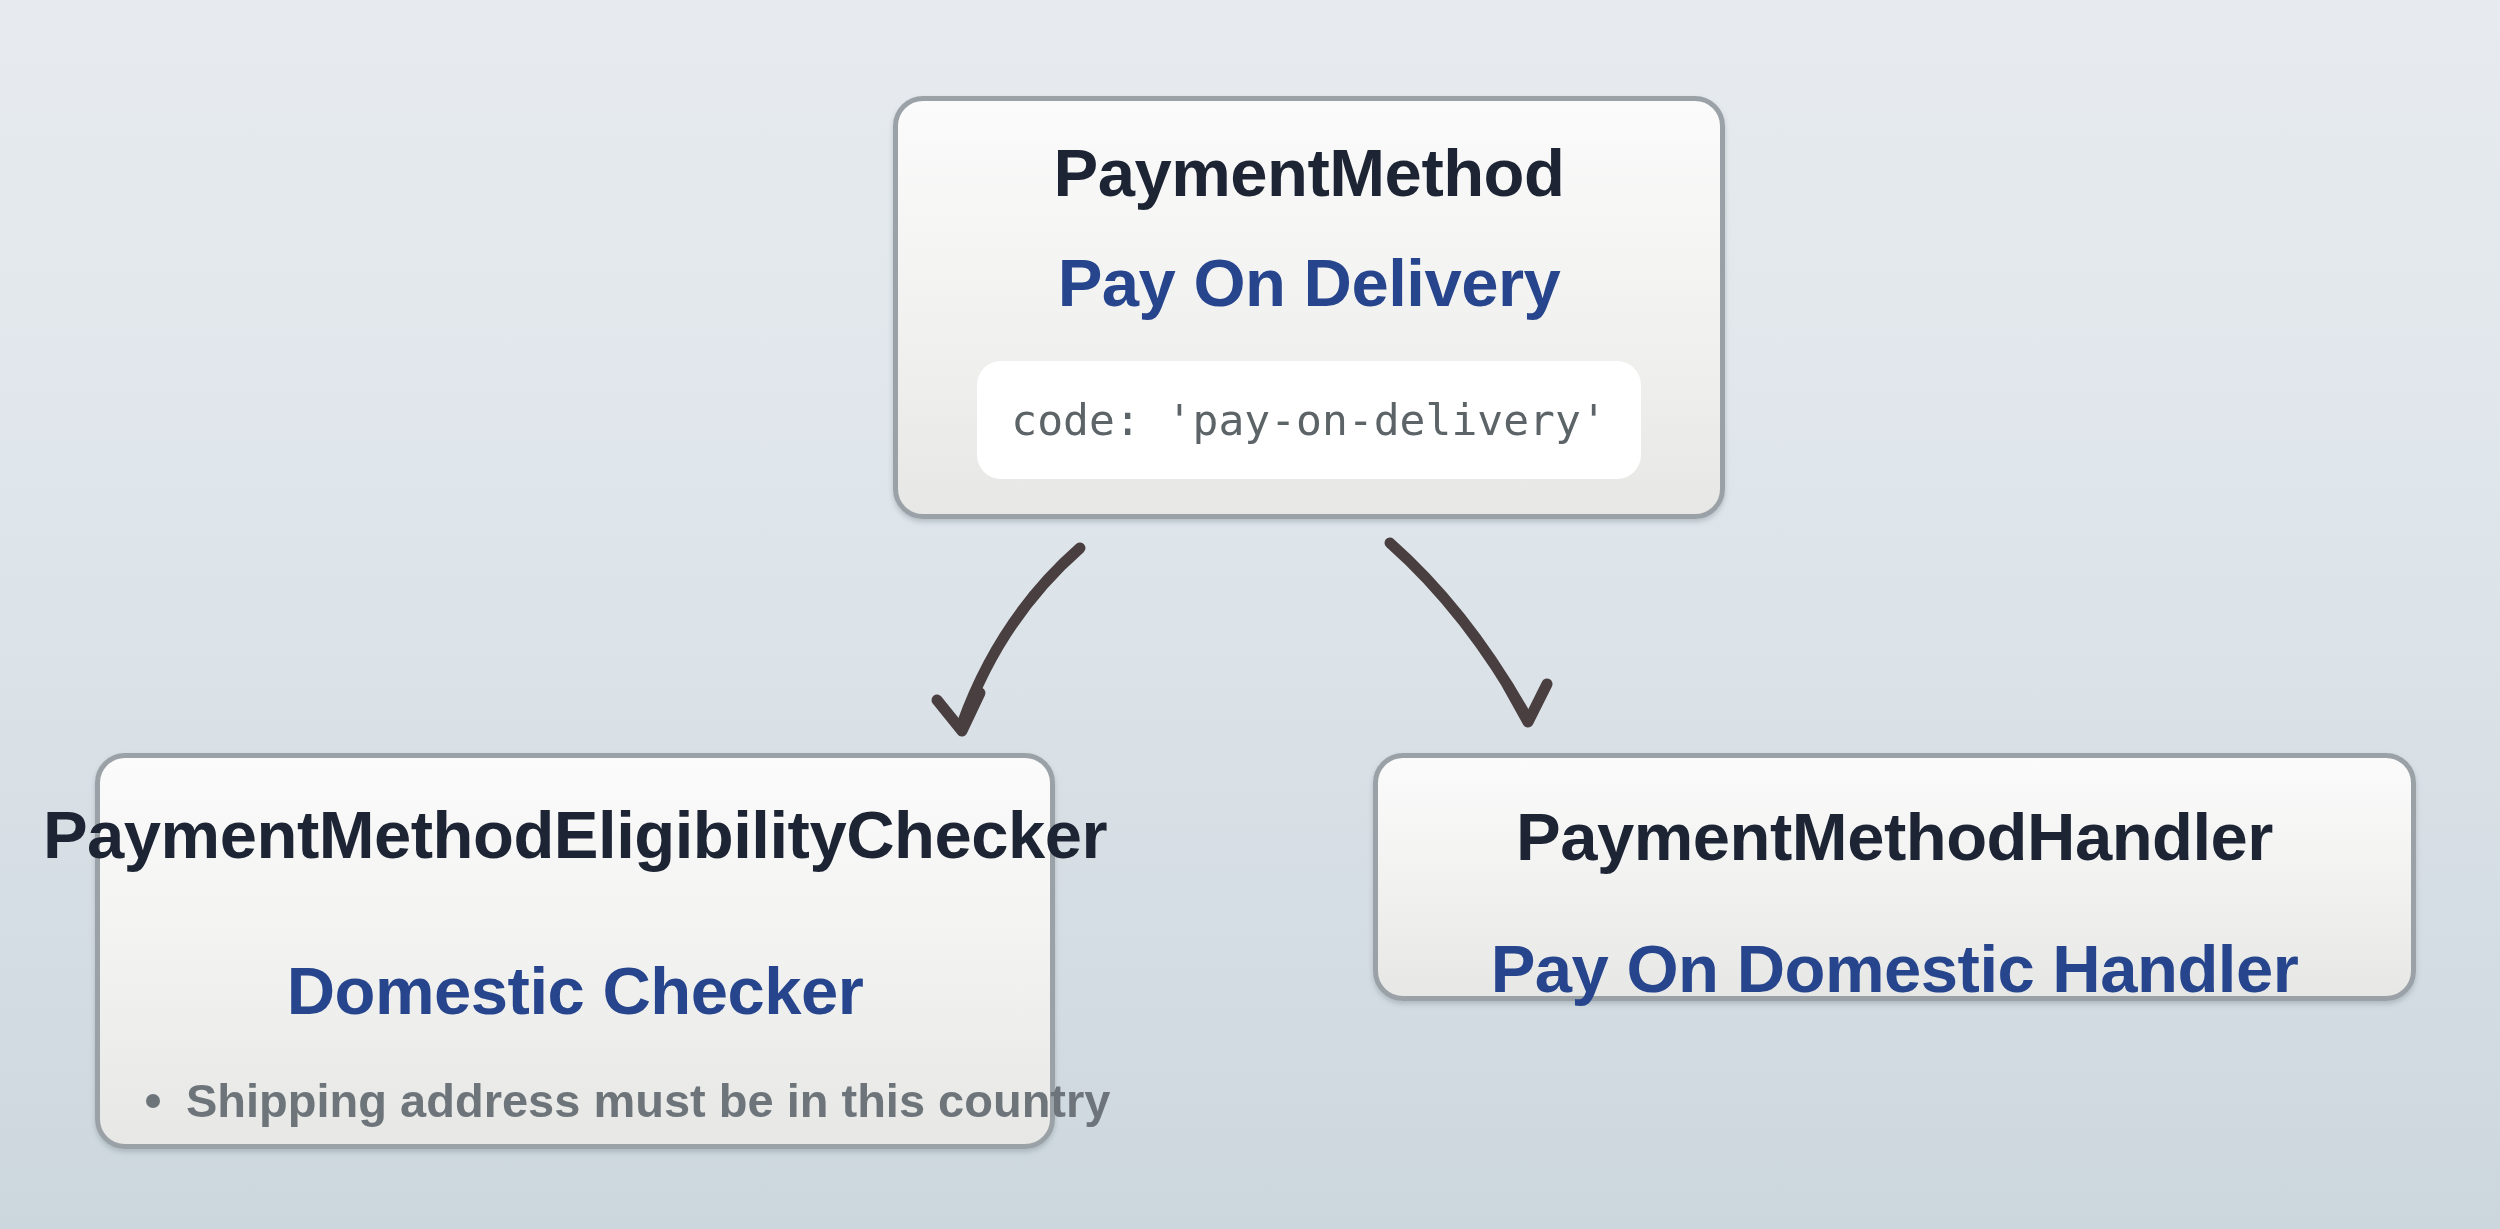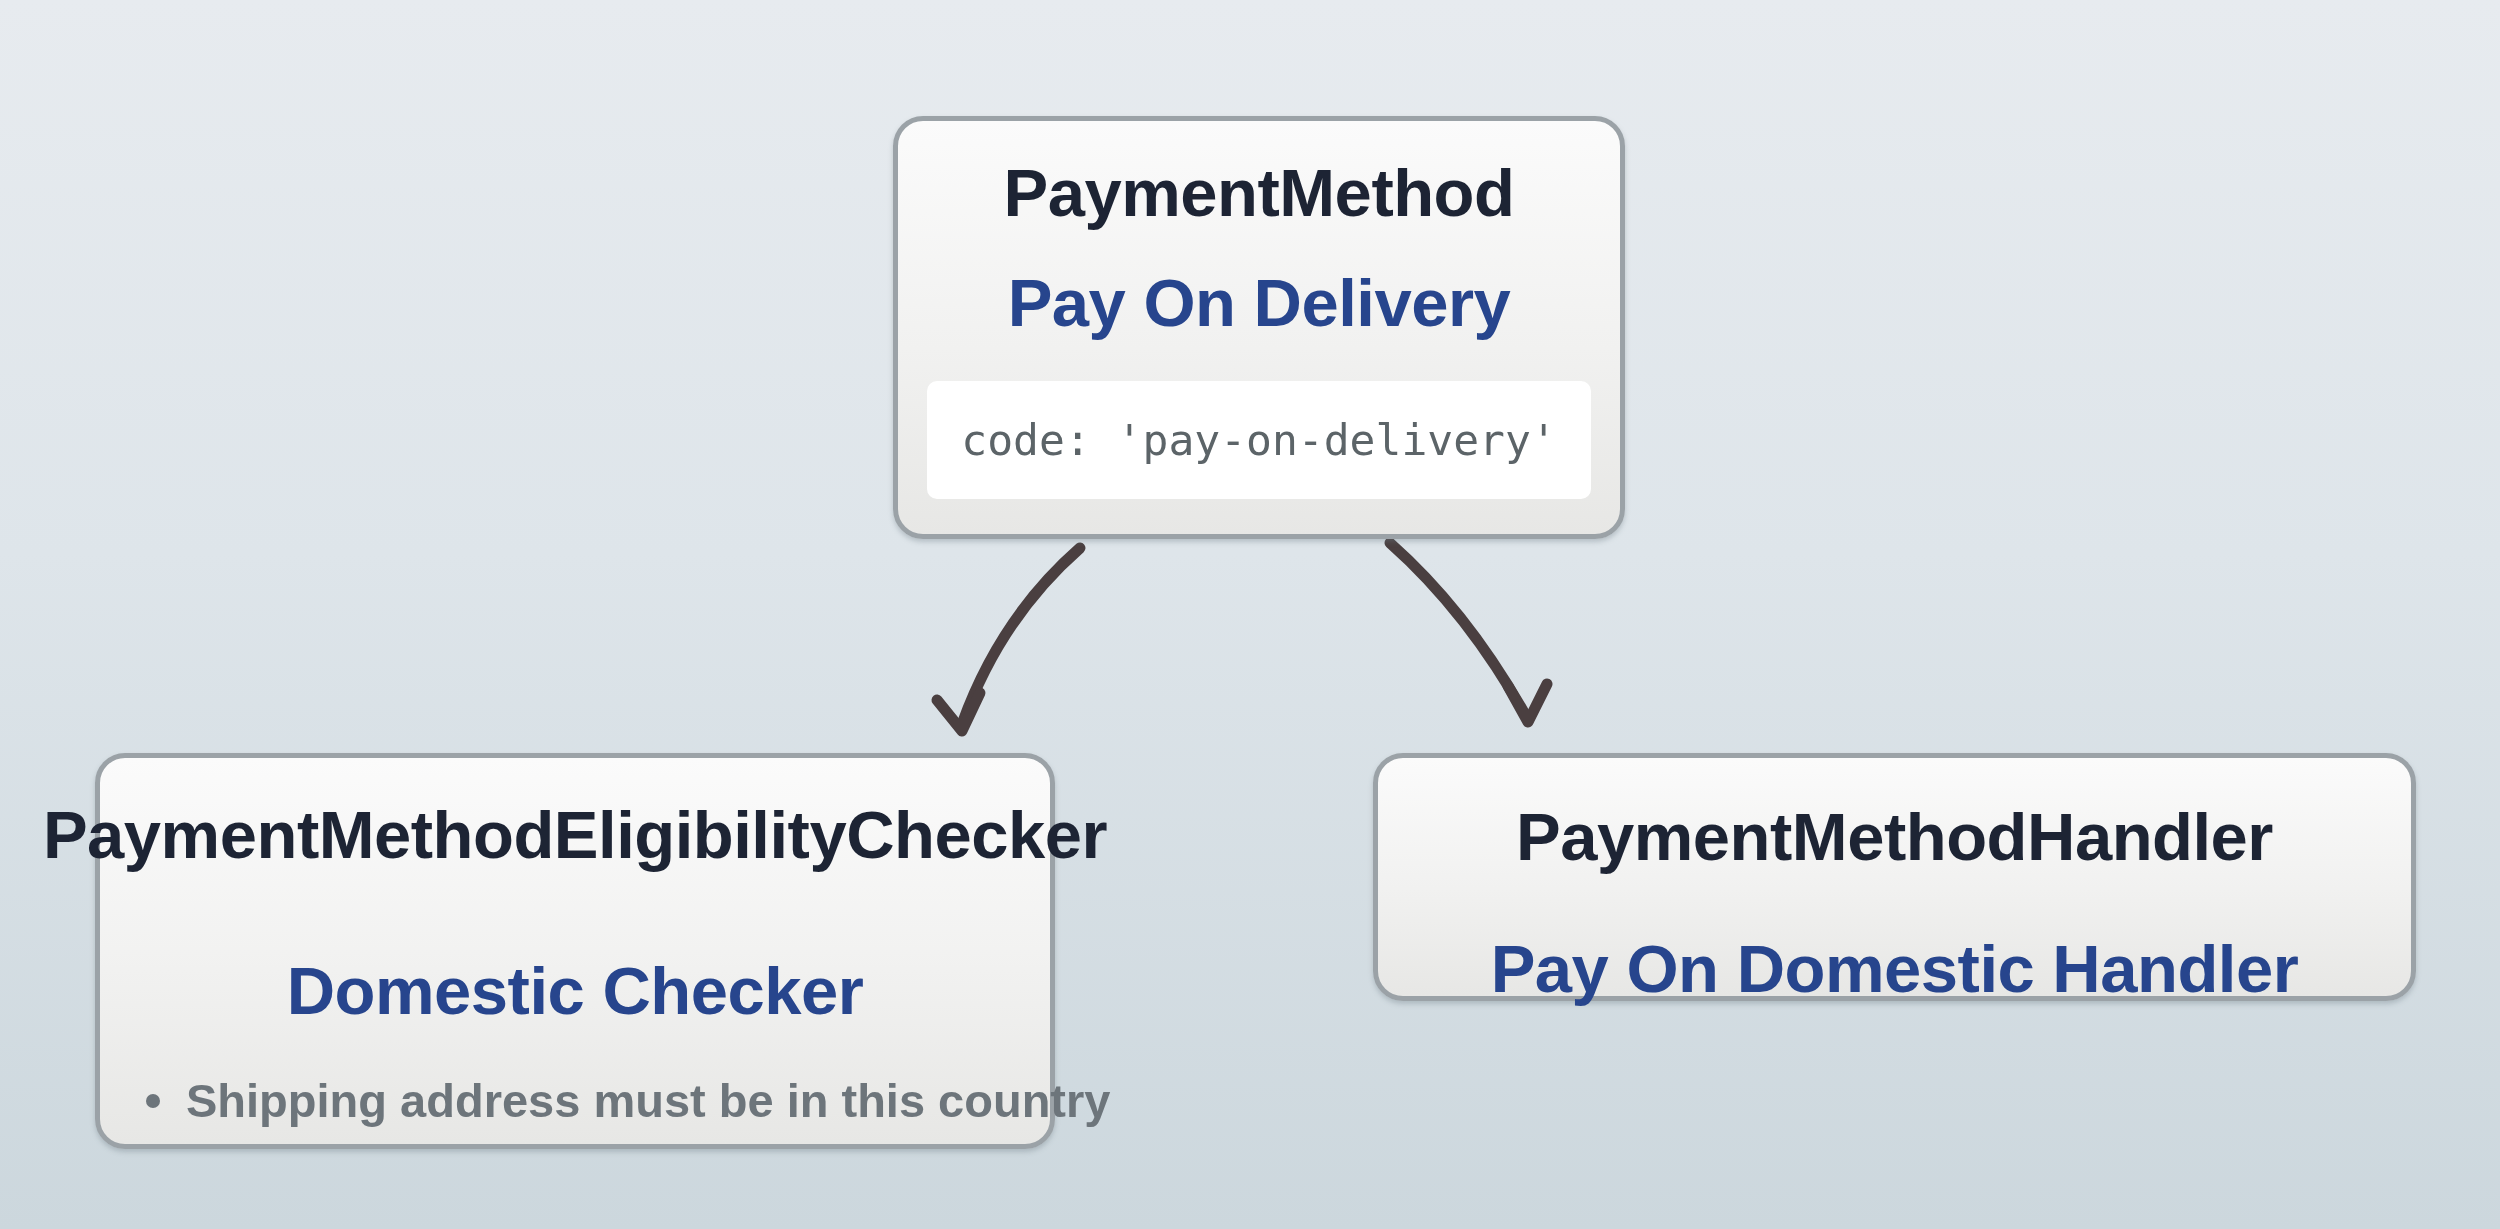--- a/index.html
+++ b/index.html
@@ -31,21 +31,21 @@
     box-sizing: border-box;
     border: 5px solid var(--box-border, #9ba2a7);
     border-radius: 30px;
     background: linear-gradient(180deg, #fbfbfb 0%, #f1f1f0 55%, #e7e7e5 100%);
     box-shadow: 0 3px 5px rgba(110, 122, 132, 0.35);
     display: flex;
     flex-direction: column;
     align-items: center;
     text-align: center;
   }
-  .node-payment-method  { left: 893px;  top: 116px;  width: 732px;  height: 423px; padding-top: 32px; }
+  .node-payment-method  { left: 893px;  top: 96px;  width: 832px;  height: 423px; padding-top: 32px; }
   .node-checker         { left: 95px;   top: 753px; width: 960px; height: 396px; padding-top: 37px; }
   .node-handler         { left: 1373px; top: 753px; width: 1043px; height: 248px; padding-top: 39px; }
 
   .node-title {
     font-size: 67px;
     font-weight: 700;
     line-height: 80px;
     color: var(--title-color, #1d2434);
     letter-spacing: -0.5px;
     white-space: nowrap;
@@ -60,21 +60,21 @@
   }
   .node-payment-method .node-subtitle { margin-top: 30px; }
   .node-checker .node-subtitle        { margin-top: 76px; }
   .node-handler .node-subtitle        { margin-top: 52px; }
 
   .code-pill {
     margin-top: 38px;
     height: 118px;
     padding: 0 34px;
     background: #ffffff;
-    border-radius: 10px;
+    border-radius: 24px;
     display: flex;
     align-items: center;
     justify-content: center;
   }
   .code-text {
     font-family: "DejaVu Sans Mono", monospace;
     font-size: 43px;
     color: var(--code-color, #5c6468);
     white-space: pre;
   }

